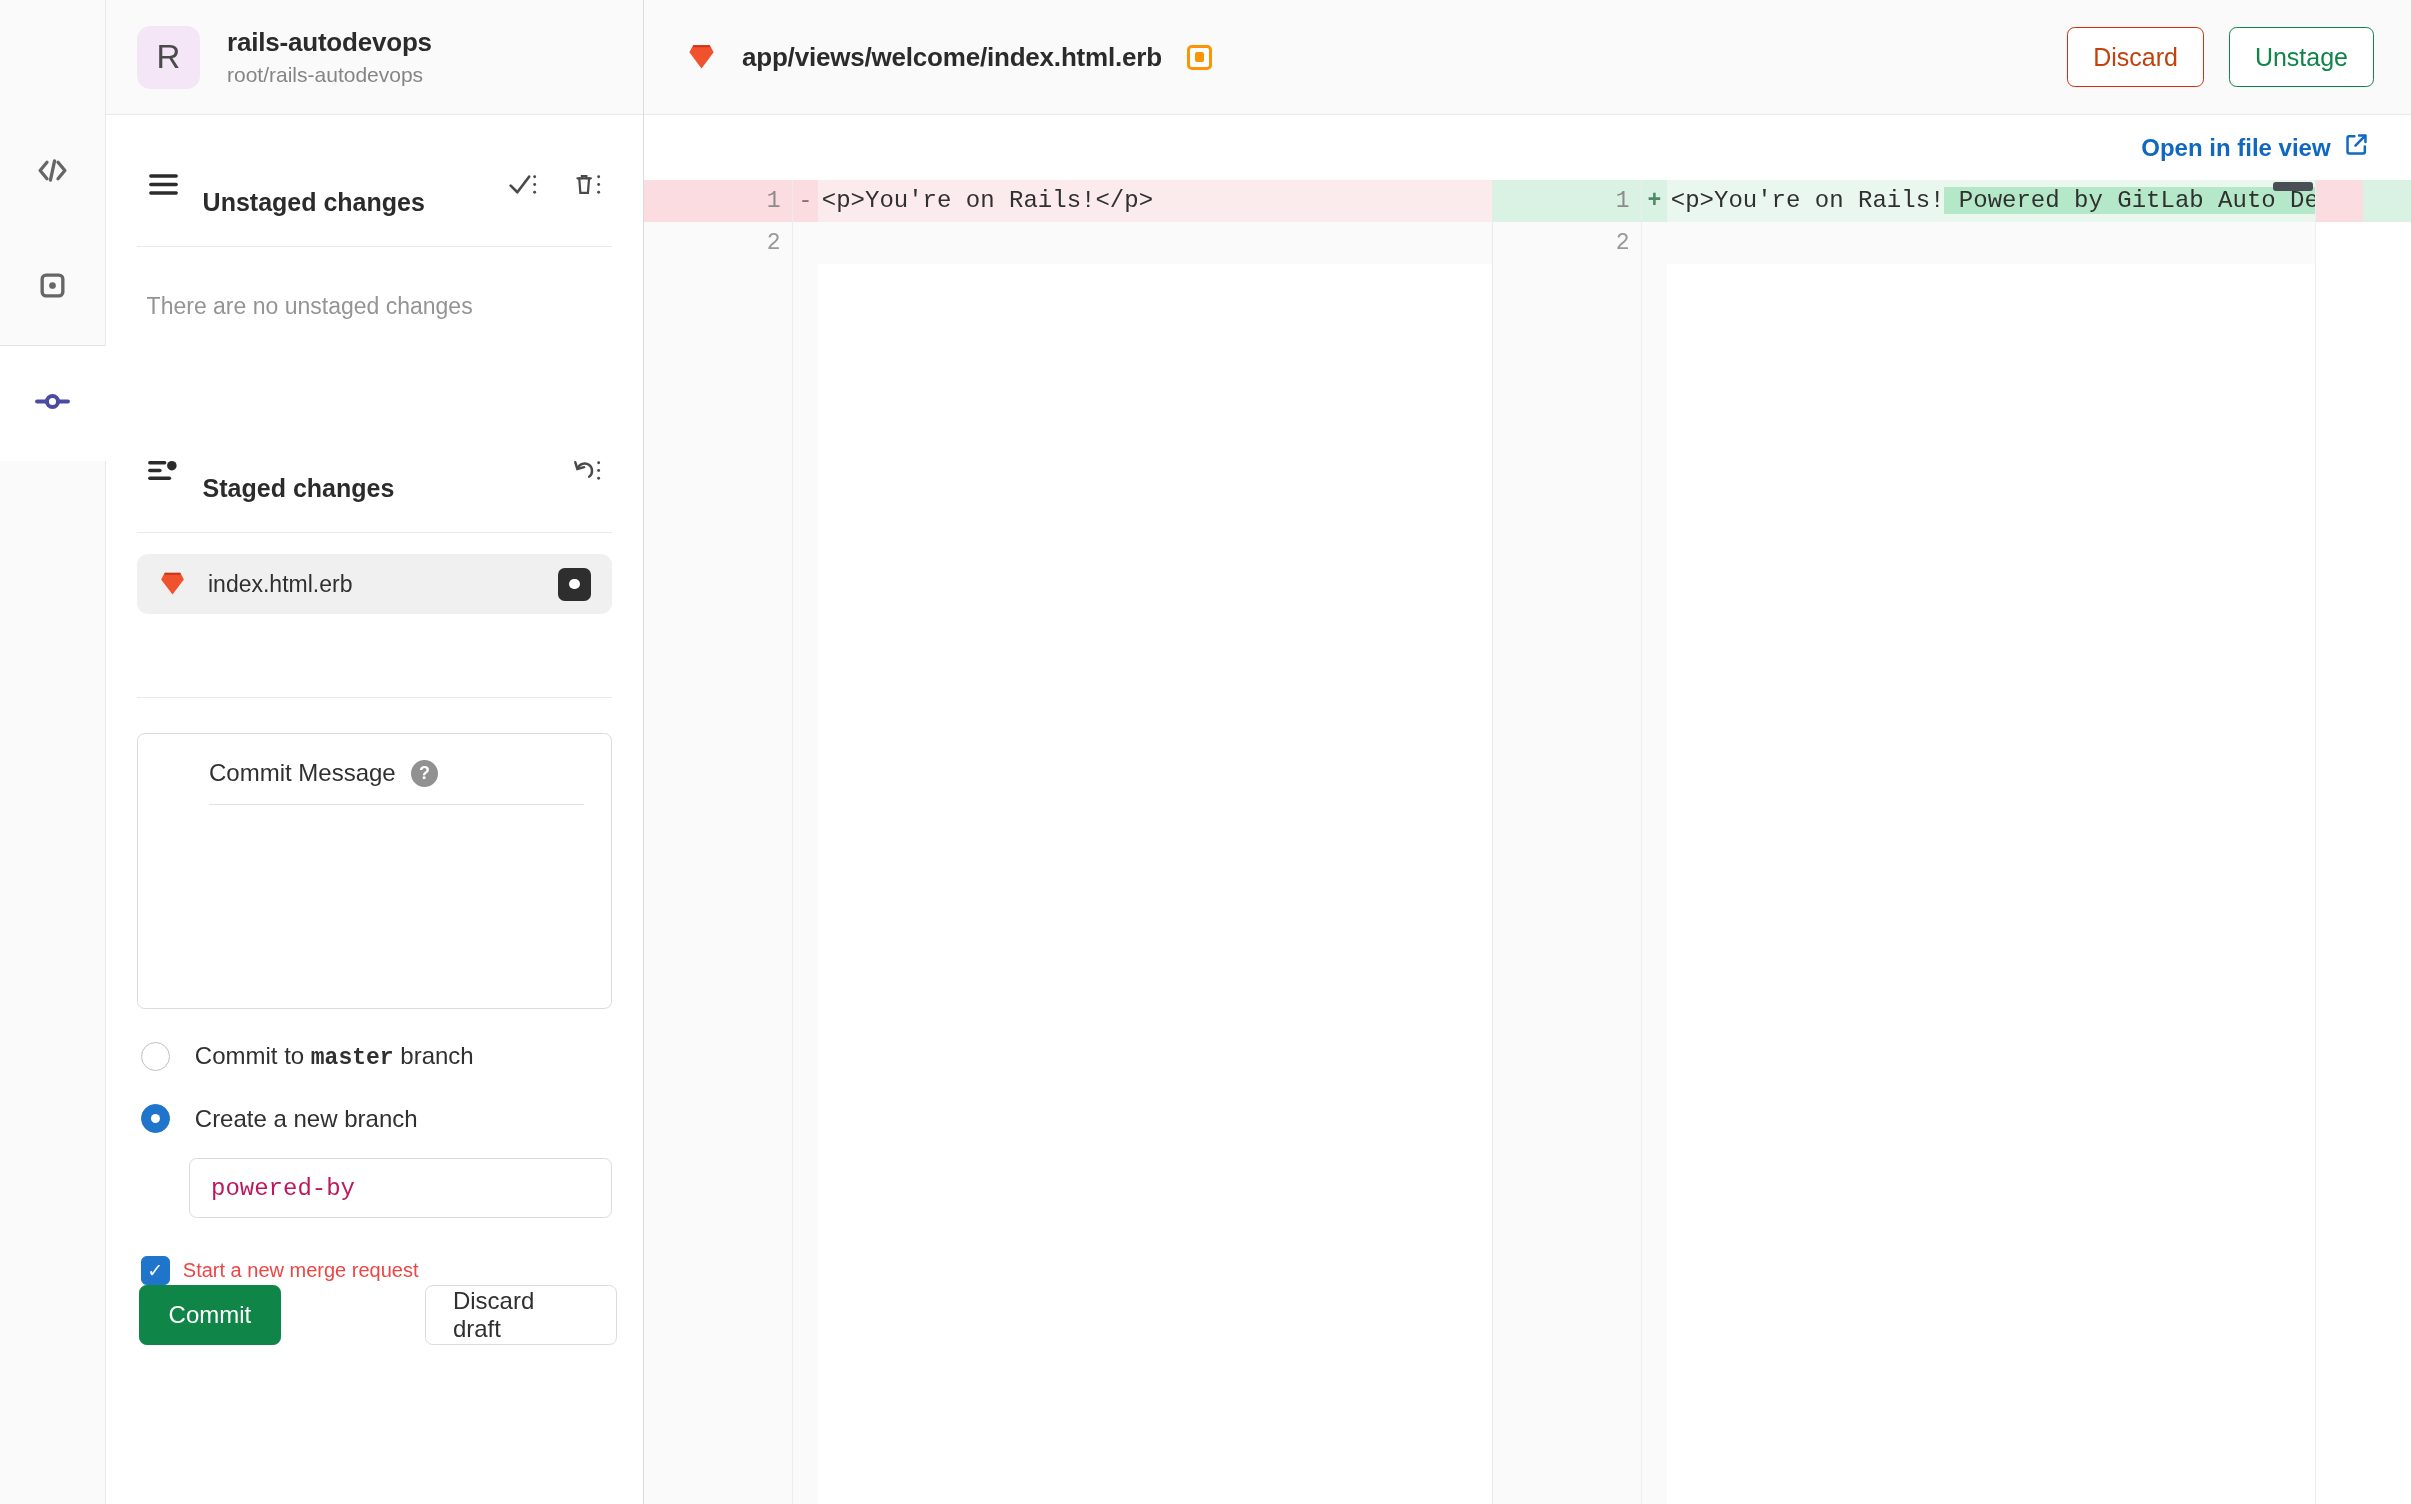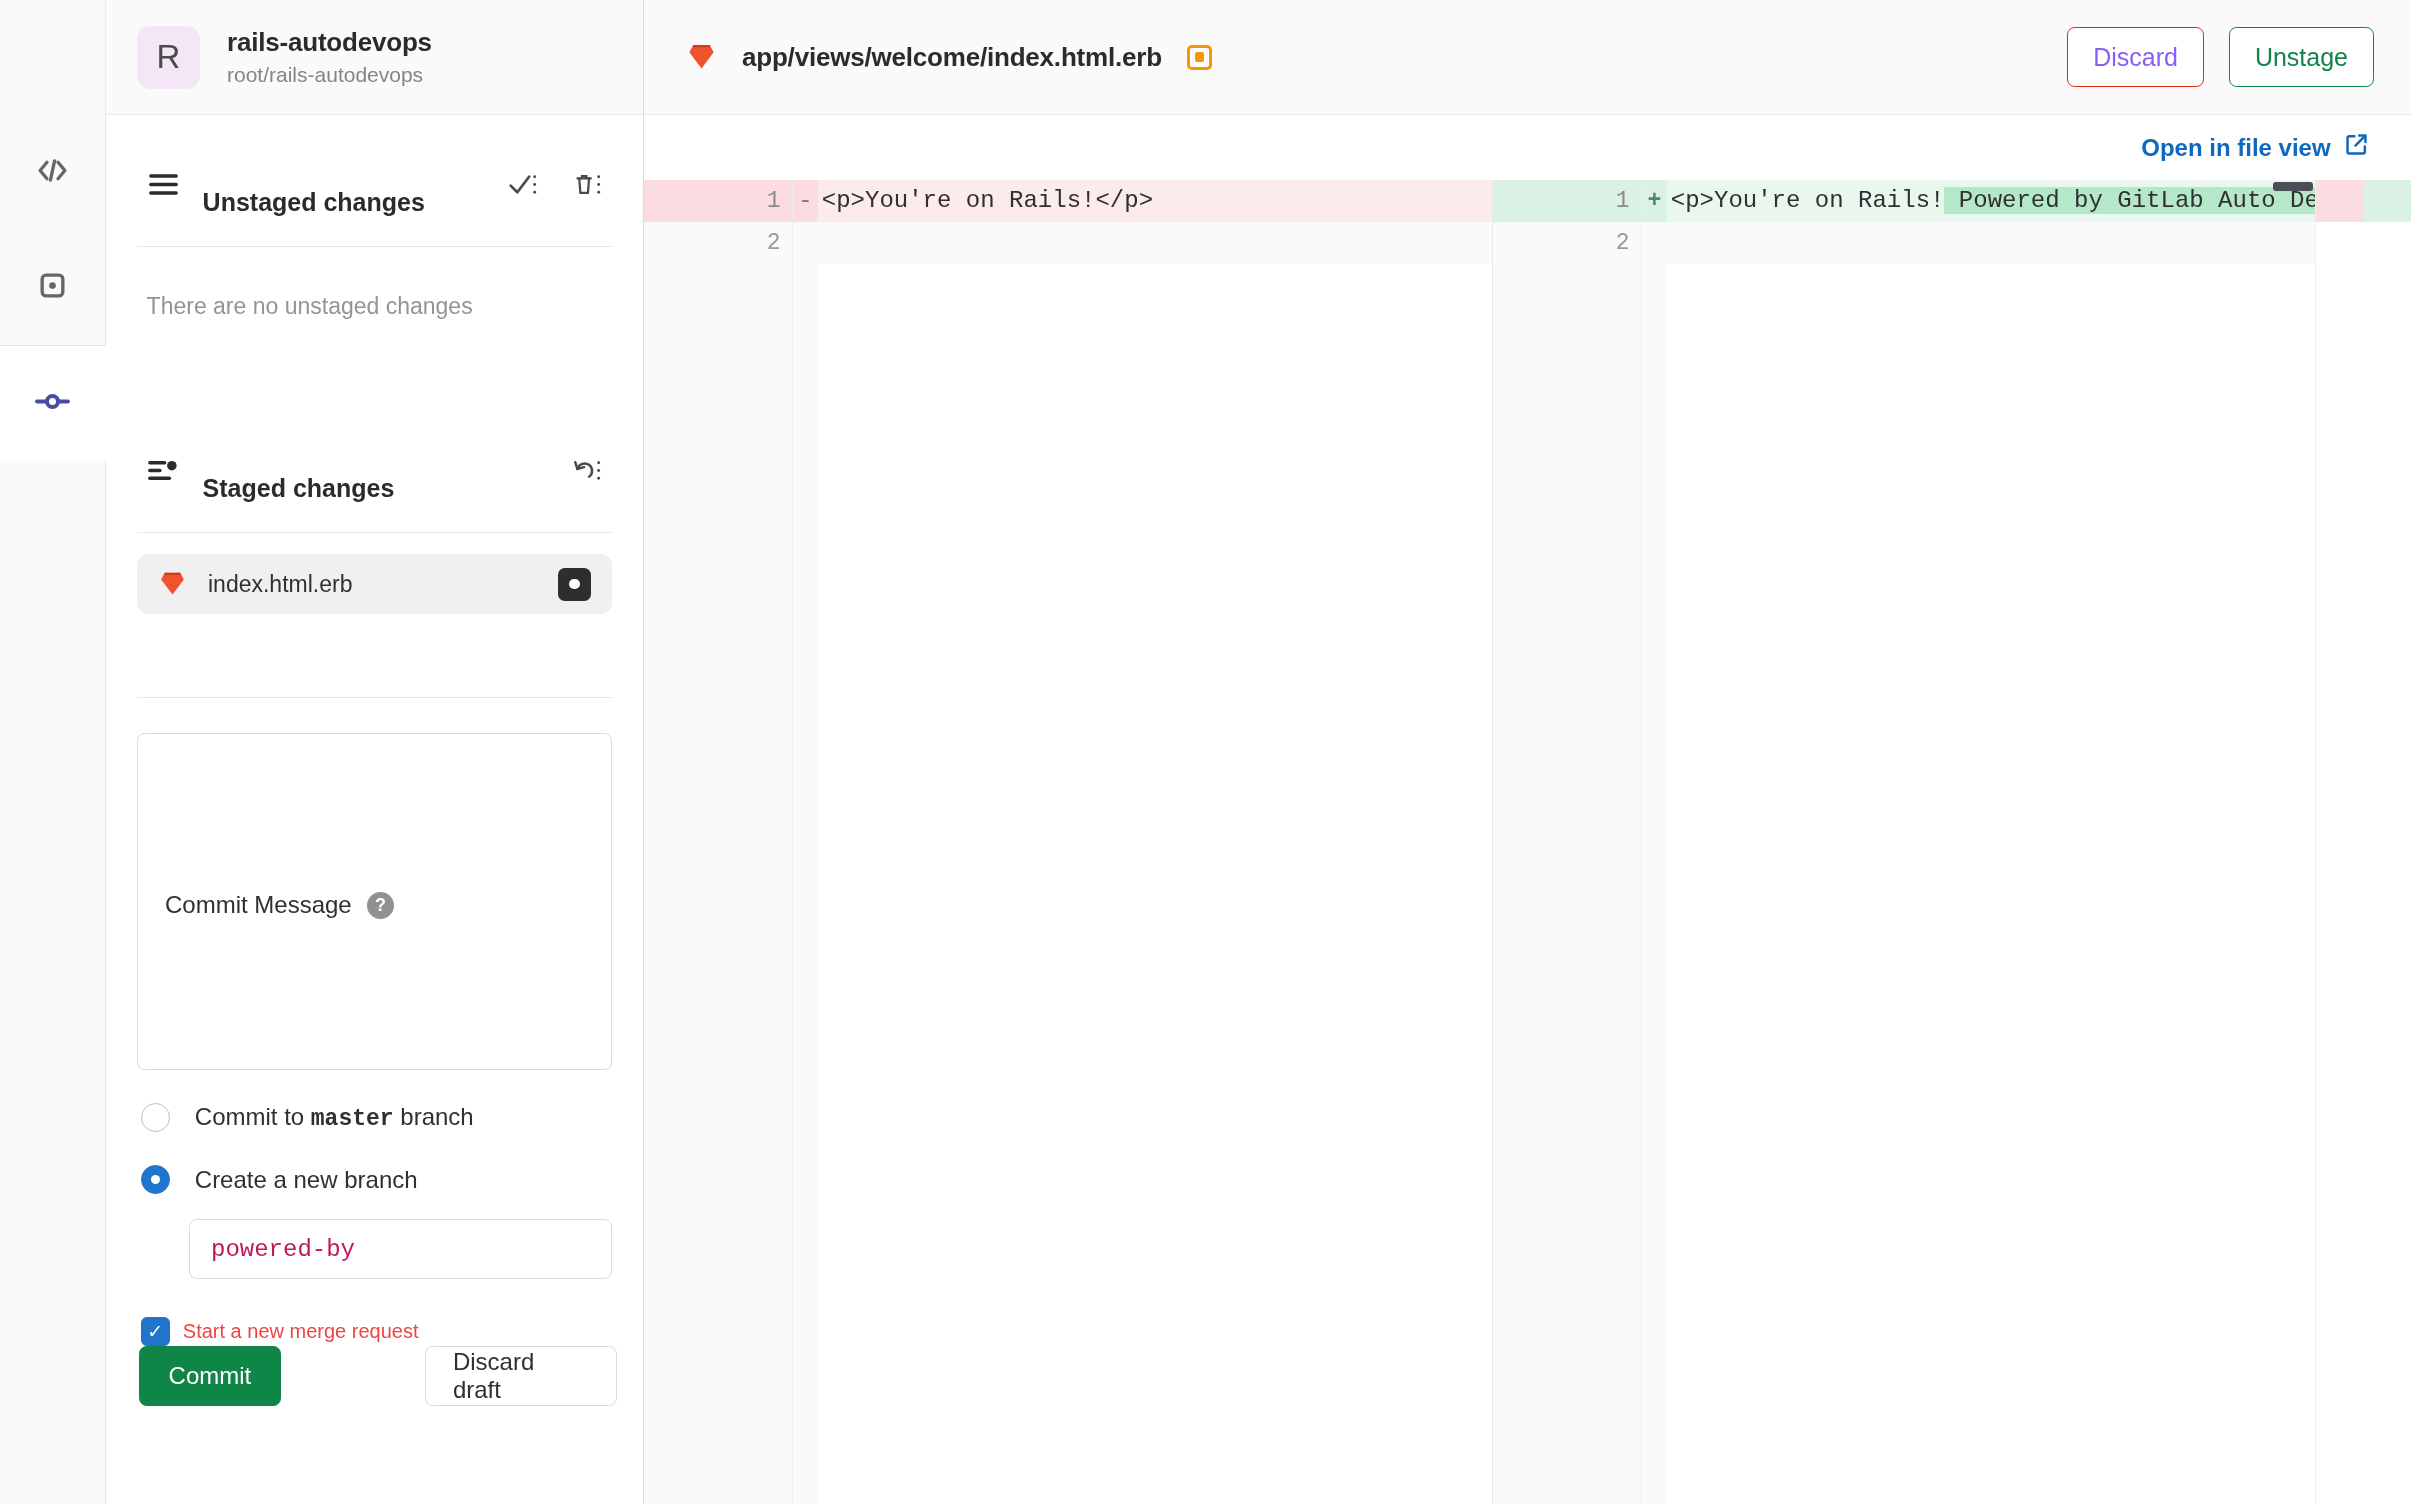--- a/index.html
+++ b/index.html
@@ -92,24 +92,25 @@
     background: #2e2e2e; display: flex; align-items: center; justify-content: center;
   }
   .badge-dark i { width: 10.6px; height: 10.6px; border-radius: 50%; background: #fff; display: block; }
 
   .staged-spacer { height: 83px; }
 
   
   .commit-box {
     border: 1px solid #dbdbdb; border-radius: 7.7px;
     margin-top: 35px;
-    height: 337px;
-    display: flex; 
+    height: 276px;
+    display: flex; flex-direction: column;
     overflow: hidden;
     background: #fff;
+    padding-left: 44px;
   }
   .cm-label-row {
     display: flex; align-items: center; gap: 15.4px;
     padding: 25px 27px 17.3px 27px;
   }
   .cm-label { font-size: 24px; color: #303030; }
   .help-dot {
     width: 27px; height: 27px; border-radius: 50%;
     background: #919191; color: #fff;
     font-size: 18px; font-weight: 700;
@@ -186,21 +187,21 @@
     background: #fff;
   }
   .badge-orange i { width: 9.6px; height: 9.6px; border-radius: 1.9px; background: #fc9403; display: block; }
   .head-spacer { flex: 1 1 auto; }
   .head-btns { display: flex; align-items: center; gap: 25px; }
   .hbtn {
     height: 60px; padding: 0 25px; border-radius: 7.7px;
     display: flex; align-items: center; justify-content: center;
     font-size: 25px; background: #fff; cursor: pointer;
   }
-  .hbtn-discard { color: #8b5cf6; border: 1px solid #dd2b0e; }
+  .hbtn-discard { color: #c2410c; border: 1px solid #dd2b0e; }
   .hbtn-unstage { color: #108548; border: 1px solid #108548; }
 
   .open-bar {
     height: 65px; flex: 0 0 65px;
     background: #fff;
     display: flex; align-items: center; justify-content: flex-end;
     padding-right: 42px;
   }
   .open-link {
     display: flex; align-items: center; gap: 13.4px;

